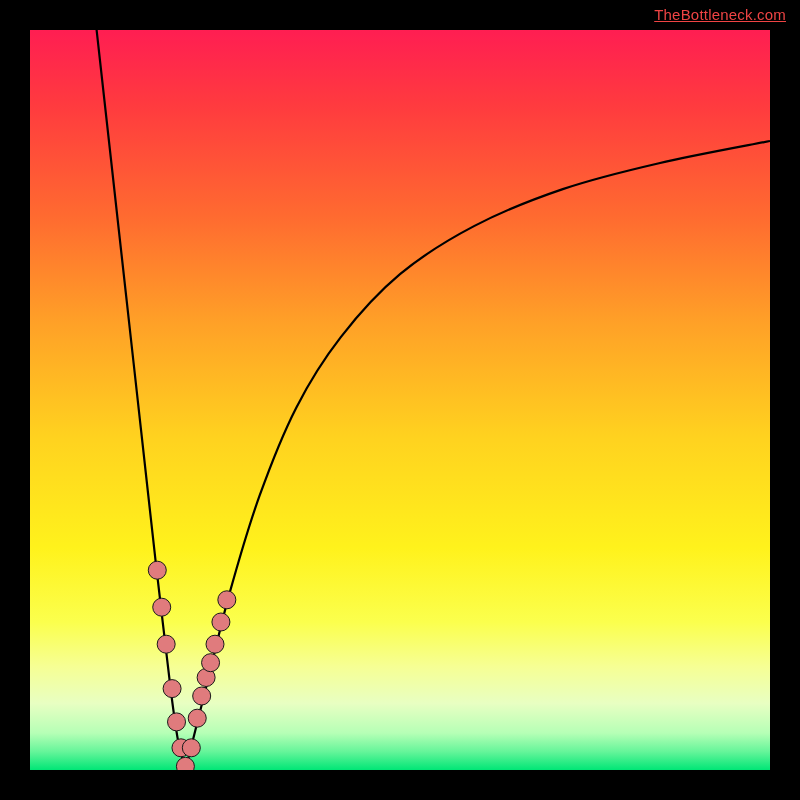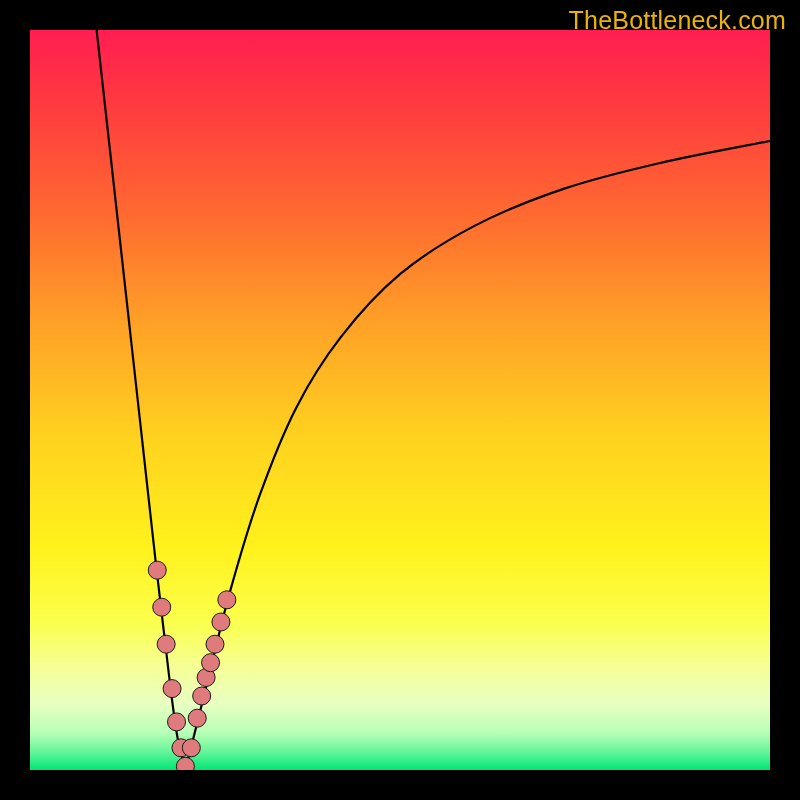--- a/index.html
+++ b/index.html
@@ -36,24 +36,25 @@
     position: absolute;
     left: 0;
     top: 0;
     width: 100%;
     height: 100%;
   }
   .watermark {
     position: absolute;
     top: 6px;
     right: 14px;
-    color: #eab308;
-    font-size: 25px;
+    color: #ef4444;
+    font-size: 15px;
     font-weight: 500;
     letter-spacing: 0.2px;
+    text-decoration: underline;
   }
 </style>
 </head>
 <body>
 
 <div class="frame">
 
   <div class="plot-area">
 
     <svg class="gradient-bg" viewBox="0 0 740 740" preserveAspectRatio="none">

